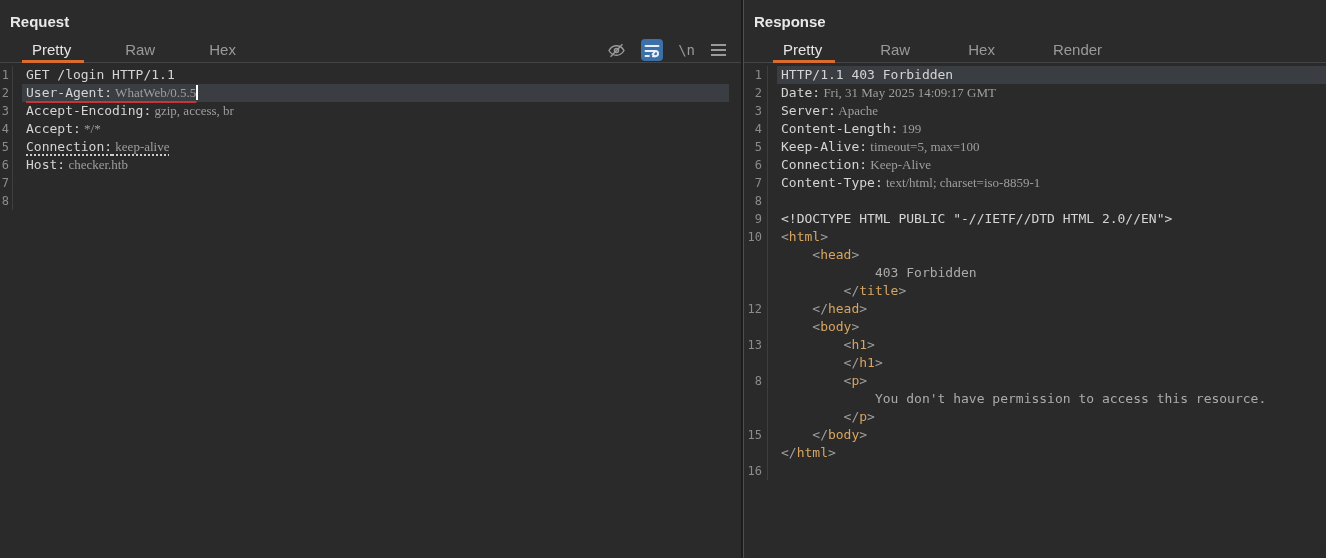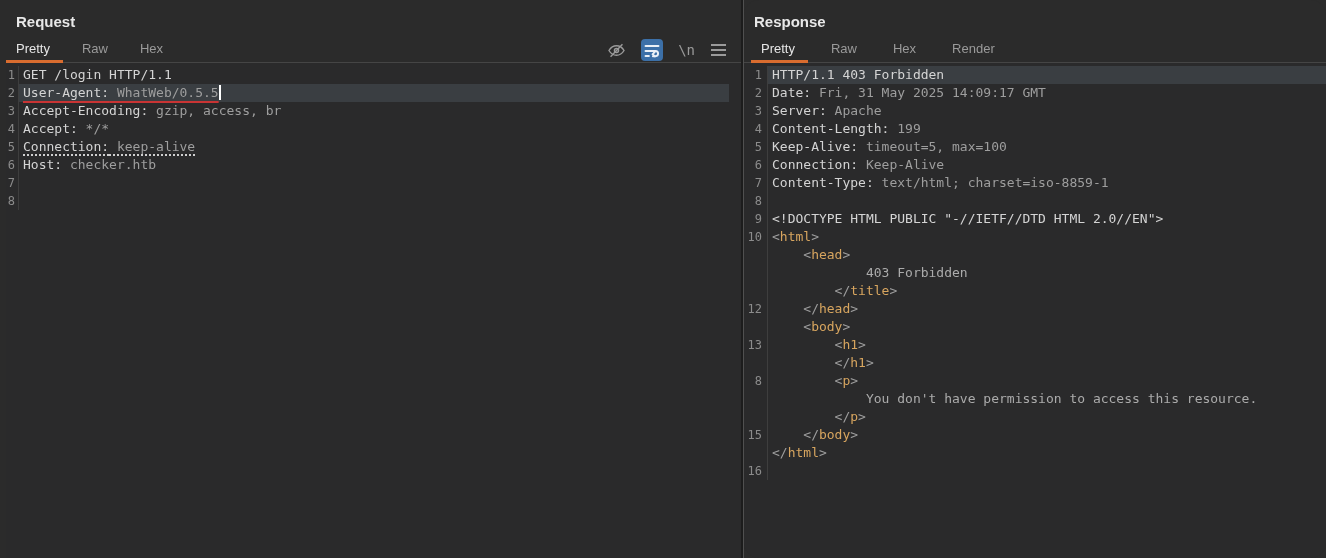--- a/index.html
+++ b/index.html
@@ -15,46 +15,46 @@
     --plain:#d4d4d4;
     --value:#9e9e9e;
     --tag:#d7a55f;
     --punct:#9e9e9e;
     --text:#ababab;
   }
   *{box-sizing:border-box;margin:0;padding:0;}
   body{background:#222;font-family:"Liberation Sans",sans-serif;}
   .app{width:1326px;height:558px;display:flex;background:var(--bg);overflow:hidden;}
   .pane{display:flex;flex-direction:column;height:100%;overflow:hidden;background:var(--bg);}
-  .pane.request{width:741px;flex:none;padding-left:6px;}
+  .pane.request{width:741px;flex:none;}
   .pane.response{flex:1;border-radius:15px;}
   .pane-divider{width:3px;flex:none;background:#1c1c1c;border-right:1px solid #505050;}
   .pane-header{flex:none;}
   .pane-title{color:#e8e8e8;font-size:15px;font-weight:bold;padding:13px 10px 7px 10px;}
   .tabrow{position:relative;display:flex;align-items:stretch;height:26px;}
   .tabrow::after{content:"";position:absolute;left:0;right:0;bottom:0;height:1px;background:var(--tabline);}
   .tabs{display:flex;align-items:stretch;}
-  .tab{position:relative;color:#9a9a9a;font-size:13px;padding:4px 13px 0 10px;margin-right:9px;cursor:pointer;}
+  .tab{position:relative;color:#9a9a9a;font-size:15px;padding:4px 13px 0 10px;margin-right:9px;cursor:pointer;margin-left:22px;}
   .response .tab{margin-right:13px;}
   .response .tabs{padding-left:7px;}
   .tab.active{color:#e6e6e6;}
   .tab.active::before{content:"";position:absolute;left:0;right:0;bottom:0;height:3px;background:var(--orange);z-index:2;}
   .toolbar{margin-left:auto;display:flex;align-items:center;gap:15px;padding-right:14px;}
   .tool{display:flex;align-items:center;justify-content:center;cursor:pointer;}
   .nl-glyph{font-family:"DejaVu Sans Mono",monospace;font-size:14px;color:#9a9a9a;}
   .editor{flex:1;font-family:"DejaVu Sans Mono",monospace;font-size:13px;line-height:18px;padding-top:3px;overflow:hidden;background:var(--editor-bg);}
   .row{display:flex;height:18px;white-space:pre;}
   .ln{flex:none;text-align:right;color:var(--ln);border-right:1px solid var(--gutter-line);font-size:12px;line-height:18px;}
   .request .ln{width:13px;padding-right:3px;}
   .response .ln{width:24px;padding-right:5px;}
-  .code{flex:1;padding-left:4px;line-height:18px;}
+  .code{flex:1;padding-left:4px;line-height:18px;margin-left:9px;}
   .request .code{margin-right:12px;}
   .row.hl .code{background:var(--hl);}
   .seg.plain{color:var(--plain);}
-  .seg.value{color:var(--value);}
+  .seg.value{color:var(--value);font-family:Liberation Serif, serif;}
   .seg.tag{color:var(--tag);}
   .seg.punct{color:var(--punct);}
   .seg.text{color:var(--text);}
   .ul-red{text-decoration:underline solid var(--red) 2px;text-underline-offset:4px;text-decoration-skip-ink:none;}
   .ul-dot{text-decoration:underline dotted #cfcfcf 2px;text-underline-offset:3px;text-decoration-skip-ink:none;}
   .caret{display:inline-block;width:2px;height:15px;background:#ffffff;vertical-align:text-bottom;animation:blink 1.1s steps(1) infinite;}
   @keyframes blink{50%{opacity:0.25;}}
 </style>
 </head>
 <body>

